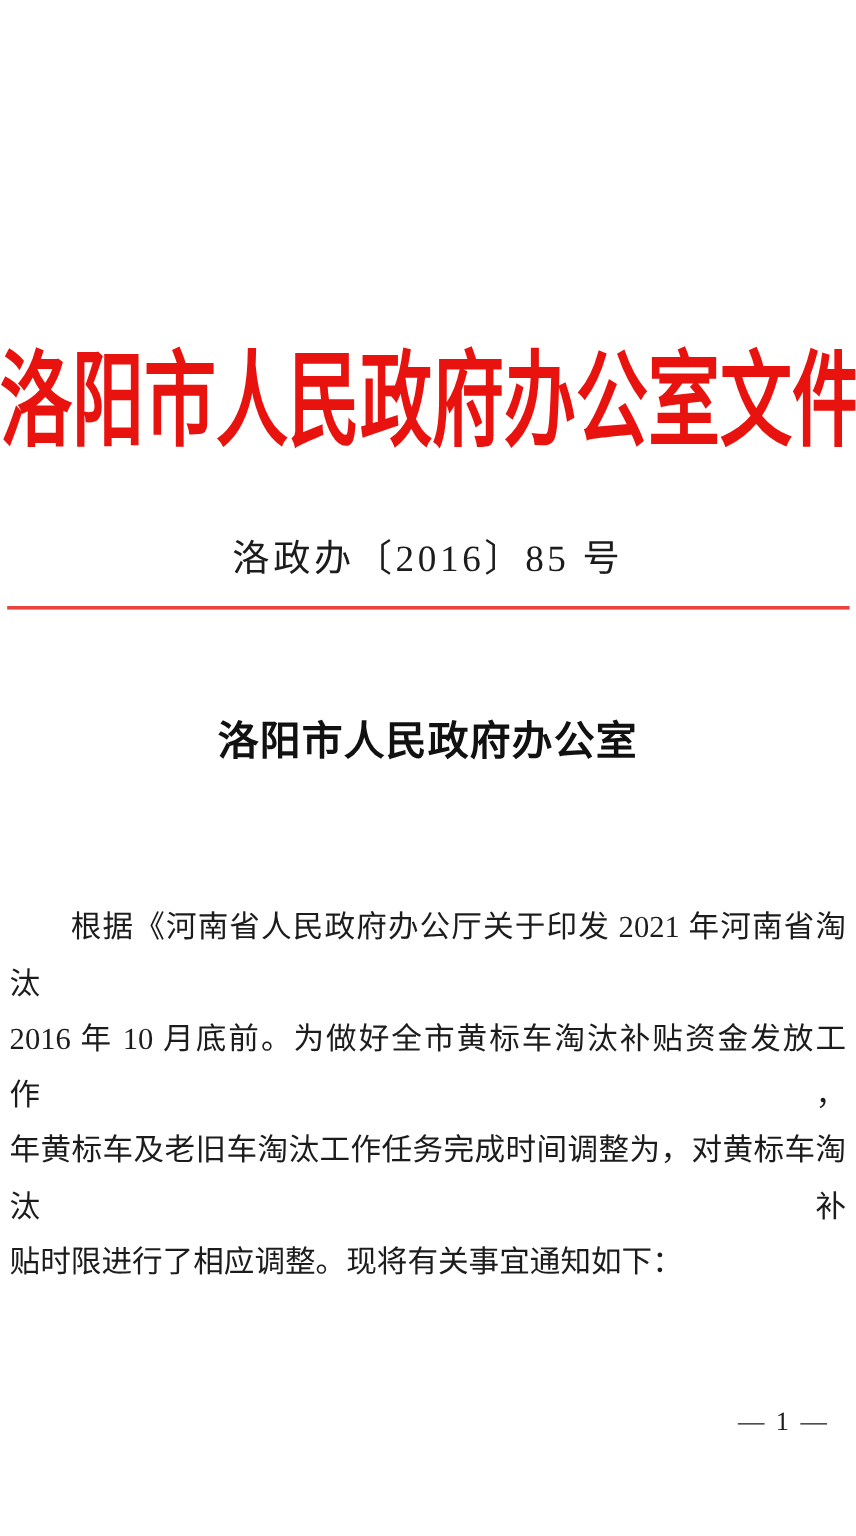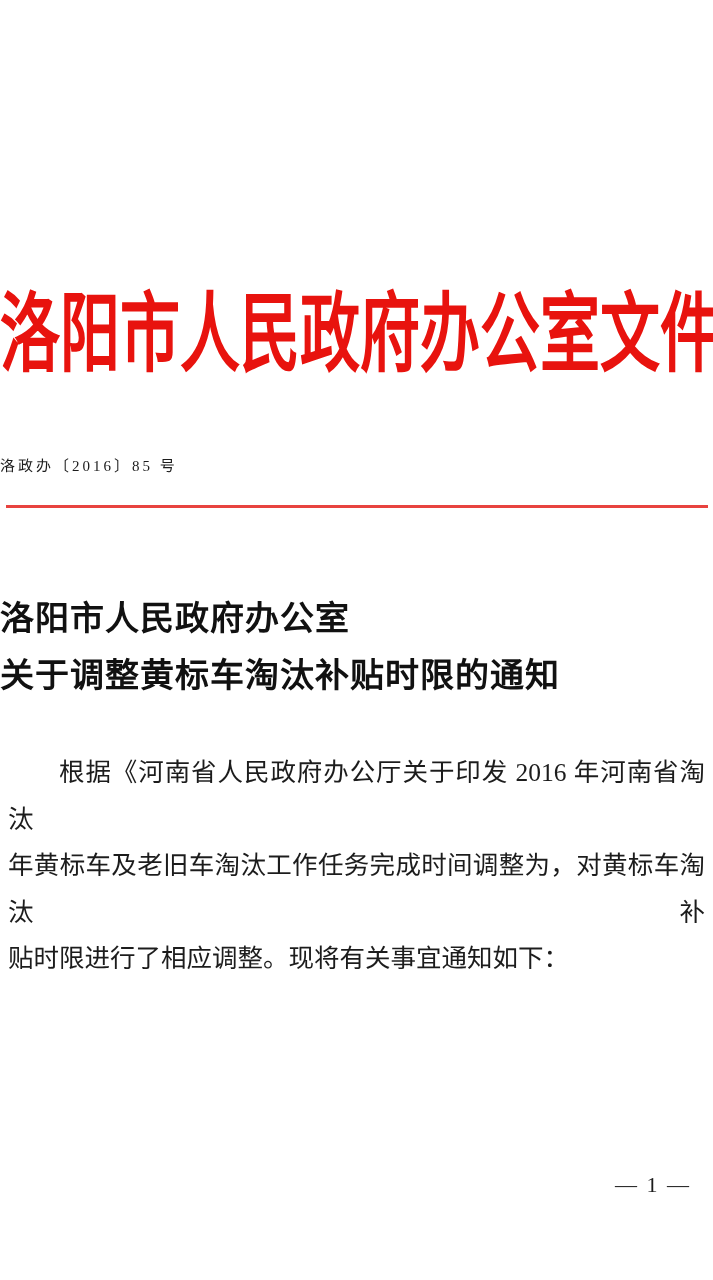--- a/index.html
+++ b/index.html
@@ -24,33 +24,33 @@
     font-size:60px;line-height:62px;
     font-weight:bold;
     color:var(--banner-red);
     white-space:nowrap;
     transform:scaleY(1.45);
     transform-origin:50% 50%;
     letter-spacing:0px;
   }
   .doc-number{
     position:absolute;top:446px;left:0;width:100%;
-    text-align:left;
-    font-size:15px;line-height:30px;
+    text-align:center;
+    font-size:31px;line-height:30px;
     letter-spacing:3px;
     color:var(--text-black);
   }
   .red-rule{
     position:absolute;top:500px;left:6px;right:5px;
     height:3px;
     background:var(--rule-red);
   }
   .doc-title{
     position:absolute;top:585px;left:0;width:100%;
-    text-align:left;
+    text-align:center;
     font-weight:bold;
     font-size:34px;line-height:57px;
     color:var(--title-black);
     letter-spacing:1px;
   }
   .body-text{
     position:absolute;top:745px;left:8px;right:8px;
     font-size:25.5px;line-height:46.5px;
     color:var(--text-black);
   }
@@ -74,25 +74,25 @@
 <div class="page">
 
   <div class="banner">洛阳市人民政府办公室文件</div>
 
   <div class="doc-number">洛政办〔2016〕85 号</div>
 
   <div class="red-rule"></div>
 
   <div class="doc-title">
     <div>洛阳市人民政府办公室</div>
-    <div>关于调整黄标车淘汰补贴时限的通知</div>
   </div>
 
   <div class="body-text">
-    <div class="line j indent">根据《河南省人民政府办公厅关于印发 2016 年河南省淘汰</div>
+    <div class="line j indent">根据《河南省人民政府办公厅关于印发 2021 年河南省淘汰</div>
+    <div class="line j">2016 年 10 月底前。为做好全市黄标车淘汰补贴资金发放工作，</div>
     <div class="line j">年黄标车及老旧车淘汰工作任务完成时间调整为，对黄标车淘汰补</div>
     <div class="line">贴时限进行了相应调整。现将有关事宜通知如下：</div>
 
   </div>
 
   <div class="page-number">— 1 —</div>
 
 </div>
 
 </body></html>

